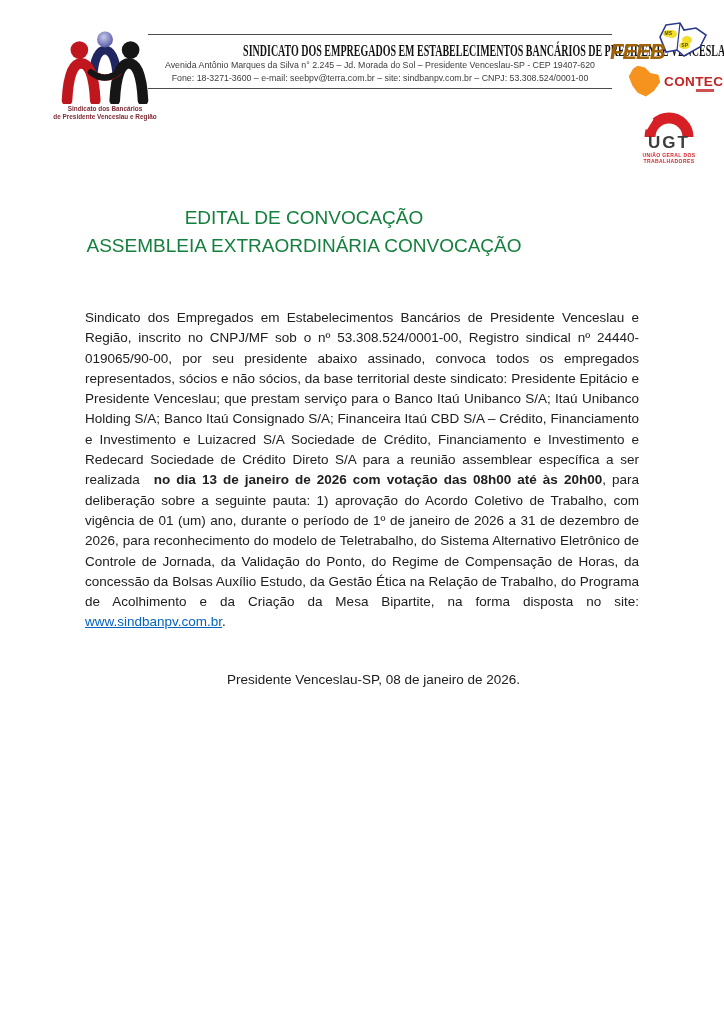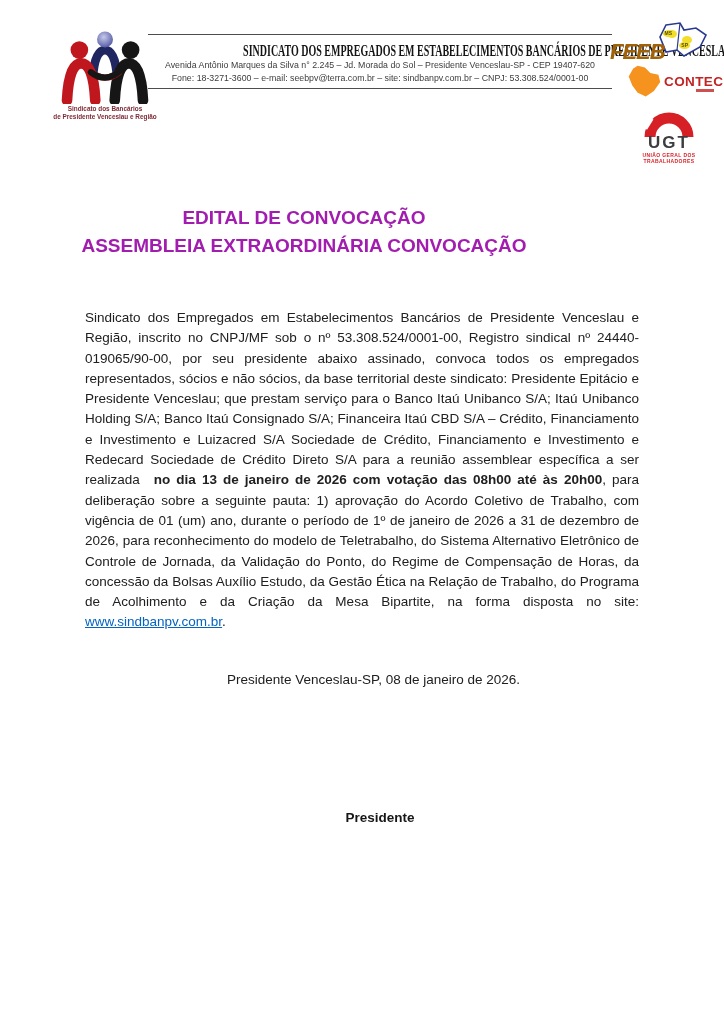--- a/index.html
+++ b/index.html
@@ -35,21 +35,21 @@
   .contec svg{position:absolute;left:0;top:2px;}
   .contec-text{position:absolute;left:38px;top:12px;font-size:13.5px;font-weight:bold;color:#c22424;
     letter-spacing:0.4px;}
   .contec-sub{position:absolute;left:70px;top:27px;width:18px;height:3px;background:#c22424;opacity:.8;}
   .ugt{position:absolute;left:622px;top:102px;width:94px;height:76px;text-align:center;}
   .ugt svg{display:block;margin:0 auto;}
   .ugt-text{font-size:17px;font-weight:bold;color:#3d3d40;letter-spacing:2px;line-height:14px;margin-top:-2px;}
   .ugt-sub{margin-top:2px;font-size:5px;font-weight:bold;color:#d71f26;line-height:6px;letter-spacing:.4px;}
   
   .title{position:absolute;left:0;top:204px;width:608px;text-align:center;
-    font-size:19px;font-weight:bold;line-height:27.5px;color:#a21caf;}
+    font-size:19px;font-weight:normal;line-height:27.5px;color:#15803d;}
   .body-text{
     position:absolute;left:85px;top:308px;width:554px;margin:0;
     font-size:13.5px;line-height:20.3px;text-align:justify;color:#202020;
   }
   .body-text .b{font-weight:bold;margin-left:8px;}
   .body-text a{color:#0563C1;text-decoration:underline;cursor:pointer;}
   .dateline{position:absolute;left:85px;top:672px;width:577px;text-align:center;
     font-size:13.5px;color:#202020;}
   .signature{position:absolute;left:85px;top:808px;width:590px;text-align:center;
     font-size:13.5px;font-weight:bold;line-height:19px;color:#161616;}
@@ -131,16 +131,15 @@
   <div class="title">
     <div>EDITAL DE CONVOCAÇÃO</div>
     <div>ASSEMBLEIA EXTRAORDINÁRIA CONVOCAÇÃO</div>
   </div>
 
   <p class="body-text"><span>Sindicato dos Empregados em Estabelecimentos Bancários de Presidente Venceslau e Região, inscrito no CNPJ/MF sob o nº 53.308.524/0001-00, Registro sindical nº 24440-019065/90-00, por seu presidente abaixo assinado, convoca todos os empregados representados, sócios e não sócios, da base territorial deste sindicato: Presidente Epitácio e Presidente Venceslau; que prestam serviço para o Banco Itaú Unibanco S/A; Itaú Unibanco Holding S/A; Banco Itaú Consignado S/A; Financeira Itaú CBD S/A – Crédito, Financiamento e Investimento e Luizacred S/A Sociedade de Crédito, Financiamento e Investimento e Redecard Sociedade de Crédito Direto S/A para a reunião assemblear específica a ser realizada </span><span class="b">no dia 13 de janeiro de 2026 com votação das 08h00 até às 20h00</span><span>, para deliberação sobre a seguinte pauta: 1) aprovação do Acordo Coletivo de Trabalho, com vigência de 01 (um) ano, durante o período de 1º de janeiro de 2026 a 31 de dezembro de 2026, para reconhecimento do modelo de Teletrabalho, do Sistema Alternativo Eletrônico de Controle de Jornada, da Validação do Ponto, do Regime de Compensação de Horas, da concessão da Bolsas Auxílio Estudo, da Gestão Ética na Relação de Trabalho, do Programa de Acolhimento e da Criação da Mesa Bipartite, na forma disposta no site: </span><a>www.sindbanpv.com.br</a><span>.</span></p>
 
   <div class="dateline">Presidente Venceslau-SP, 08 de janeiro de 2026.</div>
 
   <div class="signature">
-    <div>Presidente</div>
   </div>
 
 </div>
 
 </body></html>

